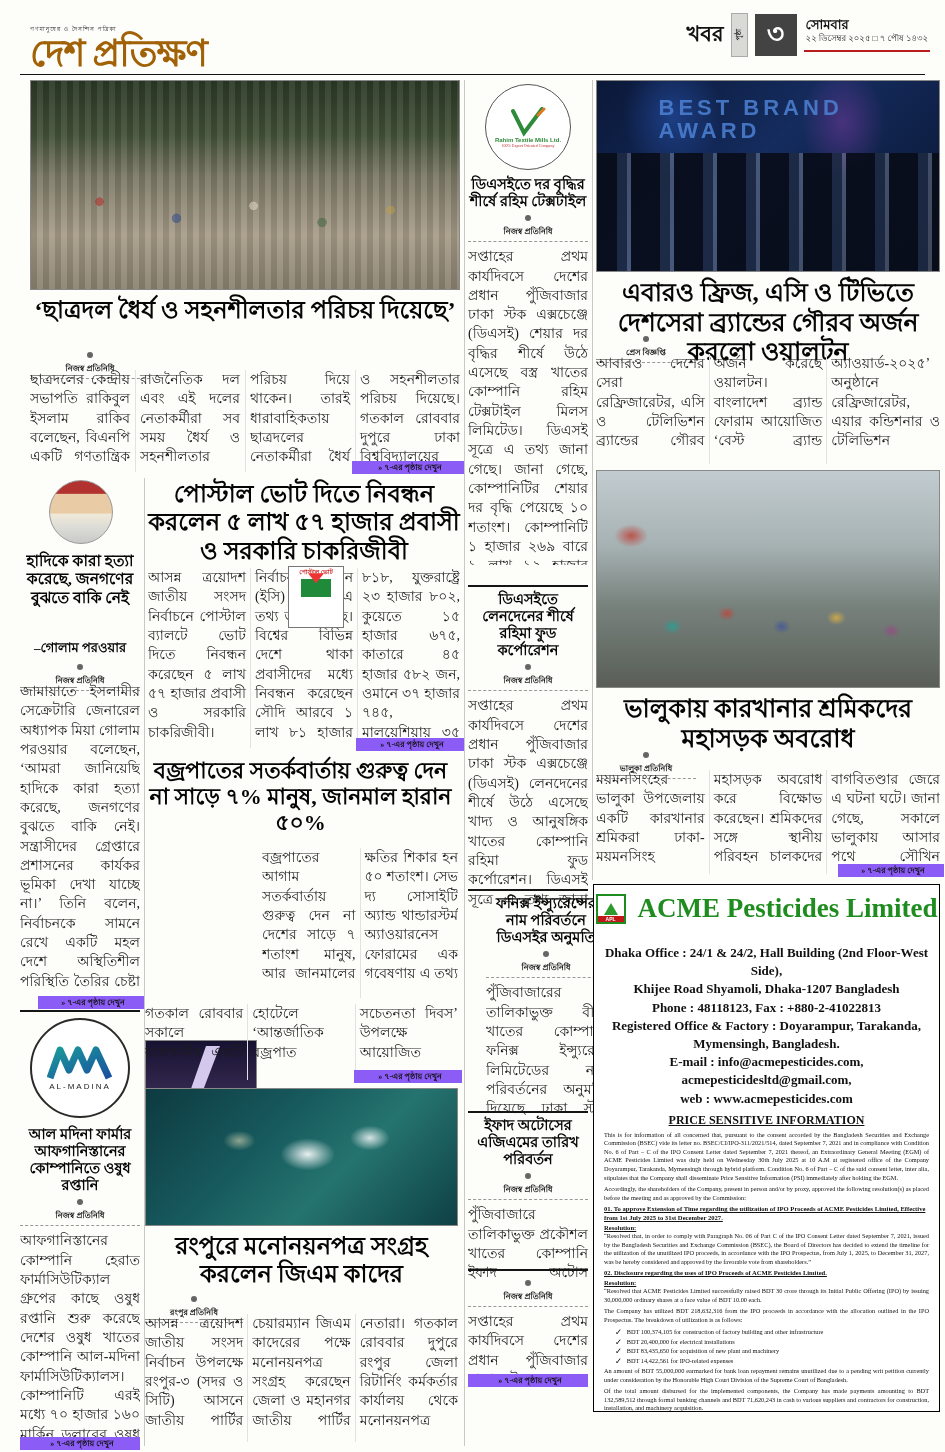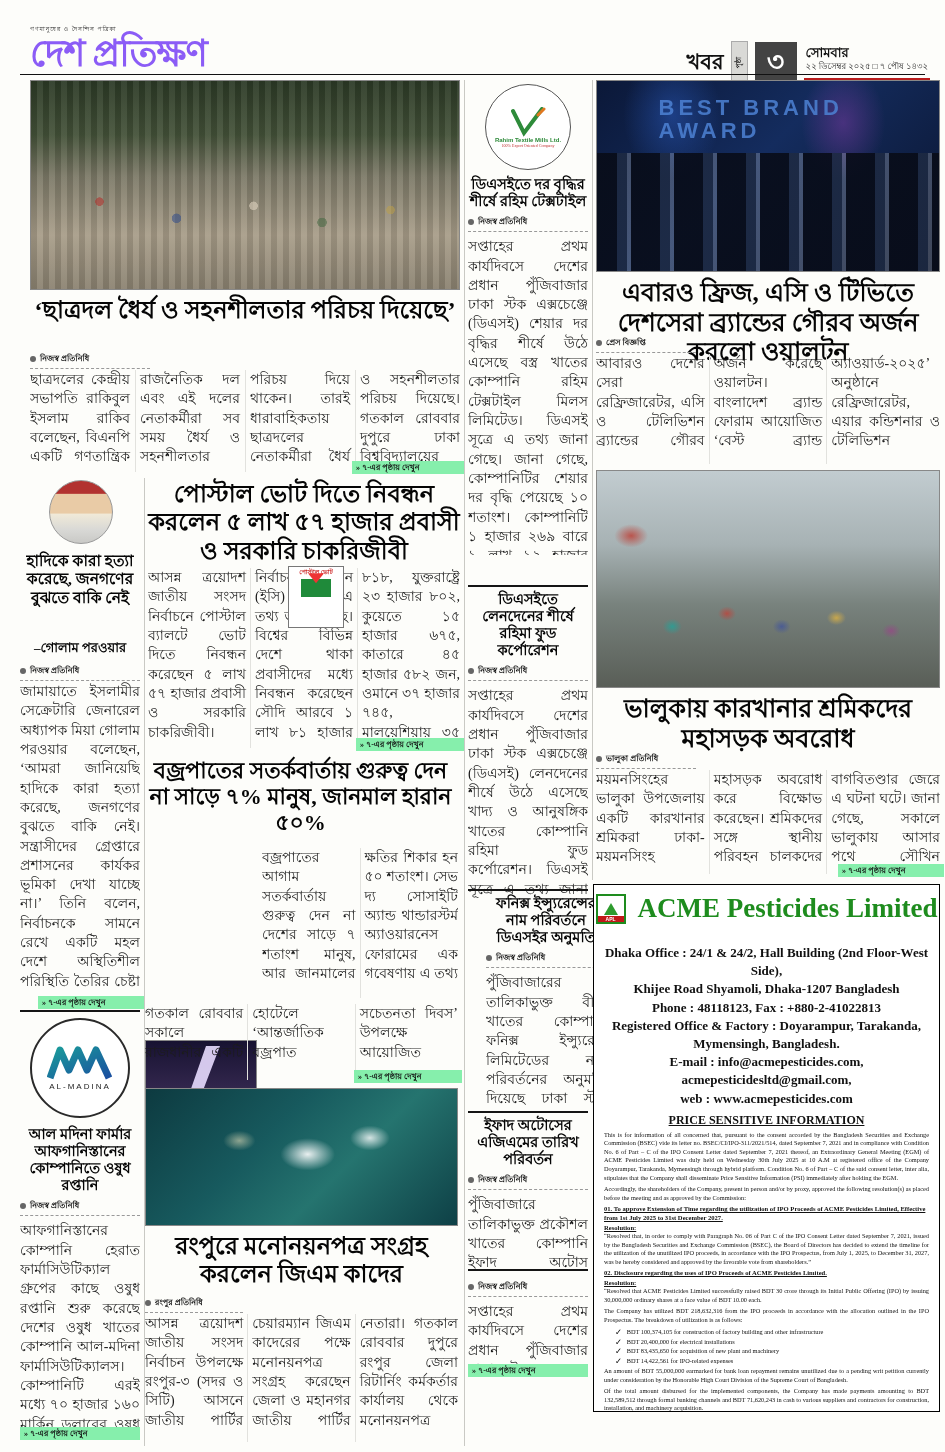--- a/index.html
+++ b/index.html
@@ -1,46 +1,46 @@
 <!DOCTYPE html>
 <html lang="bn"><head>
 <meta charset="utf-8">
 <style>
   html,body{margin:0;padding:0;background:#e8e8e4;}
   .page{position:relative;width:945px;height:1452px;margin:0 auto;background:#fdfdfa;
         font-family:"Liberation Serif","DejaVu Serif",serif;color:#111;overflow:hidden;}
   .abs{position:absolute;}
   
-  .masthead-title{font-size:37px;font-weight:800;letter-spacing:-1px;line-height:1;color:#8b5cf6;}
+  .masthead-title{font-size:37px;font-weight:800;letter-spacing:-1px;line-height:1;color:#a16207;}
   .masthead-tag{font-size:6px;color:#333;letter-spacing:1px;}
   .mh-right{display:flex;align-items:center;gap:7px;}
   .mh-section{font-size:21px;font-weight:800;}
   .mh-pageword{width:15px;height:42px;background:#d9d9d6;border:1px solid #aaa;
       display:flex;align-items:center;justify-content:center;}
   .mh-pageword span{writing-mode:vertical-rl;transform:rotate(180deg);font-size:7px;font-weight:bold;color:#222;}
   .mh-pagenum{width:42px;height:42px;background:#434343;color:#fff;font-size:27px;font-weight:800;
       display:flex;align-items:center;justify-content:center;}
   .mh-date{border-bottom:2px solid #b91c1c;padding:0 2px 4px 2px;}
   .mh-day{font-size:13px;font-weight:800;line-height:1.1;}
   .mh-dateline{font-size:8.5px;color:#222;}
   .mh-rule{position:absolute;left:20px;right:20px;top:74px;border-top:1.5px solid #111;}
   
   .hl{font-weight:800;color:#050505;text-align:center;line-height:1.18;}
   .hl-xl{font-size:24px;}
   .hl-lg{font-size:22px;}
   .hl-md{font-size:25px;}
   .hl-sm{font-size:14.5px;}
   .byline{display:flex;align-items:center;gap:4px;font-size:8px;font-weight:bold;
-      border-bottom:1px dashed #999;padding-bottom:3px;}
+      border-bottom:1px dashed #999;padding-bottom:3px;flex-direction:column;}
   .byline .dot{width:6px;height:6px;border-radius:50%;background:#666;flex:0 0 auto;}
   .body-text{font-size:14px;line-height:1.38;text-align:justify;color:#1c1c1c;overflow:hidden;}
   .cols-2{column-count:2;column-gap:9px;column-rule:1px solid #e2e2de;}
   .cols-3{column-count:3;column-gap:9px;column-rule:1px solid #e2e2de;}
   .cols-4{column-count:4;column-gap:10px;column-rule:1px solid #e2e2de;}
-  .more{font-size:8px;font-weight:800;text-align:left;background:#86efac;padding-left:4px;}
+  .more{font-size:8px;font-weight:800;text-align:center;background:#8b5cf6;padding-left:4px;}
   .vline{position:absolute;width:1px;background:#c9c9c4;}
   .hdiv{position:absolute;height:2px;background:#151515;}
   
   .ph{border:1px solid #888;box-sizing:border-box;}
   .photo-crowd{background:
     radial-gradient(9px 9px at 16% 58%, rgba(178,44,40,.55) 45%, transparent 50%),
     radial-gradient(10px 10px at 34% 66%, rgba(40,70,140,.5) 45%, transparent 50%),
     radial-gradient(9px 9px at 52% 60%, rgba(228,216,196,.55) 45%, transparent 50%),
     radial-gradient(10px 10px at 68% 68%, rgba(60,100,60,.5) 45%, transparent 50%),
     radial-gradient(9px 9px at 84% 62%, rgba(190,160,70,.5) 45%, transparent 50%),
@@ -109,21 +109,21 @@
 </style>
 </head>
 <body>
 
 <div class="page">
 
   <div class="abs" style="left:30px;top:24px;">
     <div class="masthead-tag">গণমানুষের ও দৈনন্দিন পত্রিকা</div>
     <div class="masthead-title">দেশ প্রতিক্ষণ</div>
   </div>
-  <div class="abs mh-right" style="right:15px;top:41px;">
+  <div class="abs mh-right" style="right:15px;top:13px;">
     <span class="mh-section">খবর</span>
     <span class="mh-pageword">
         <span>পৃষ্ঠা</span>
       </span>
     <span class="mh-pagenum">৩</span>
     <span class="mh-date">
       <div class="mh-day">সোমবার</div>
       <div class="mh-dateline">২২ ডিসেম্বর ২০২৫ □ ৭ পৌষ ১৪৩২</div>
     </span>
   </div>

